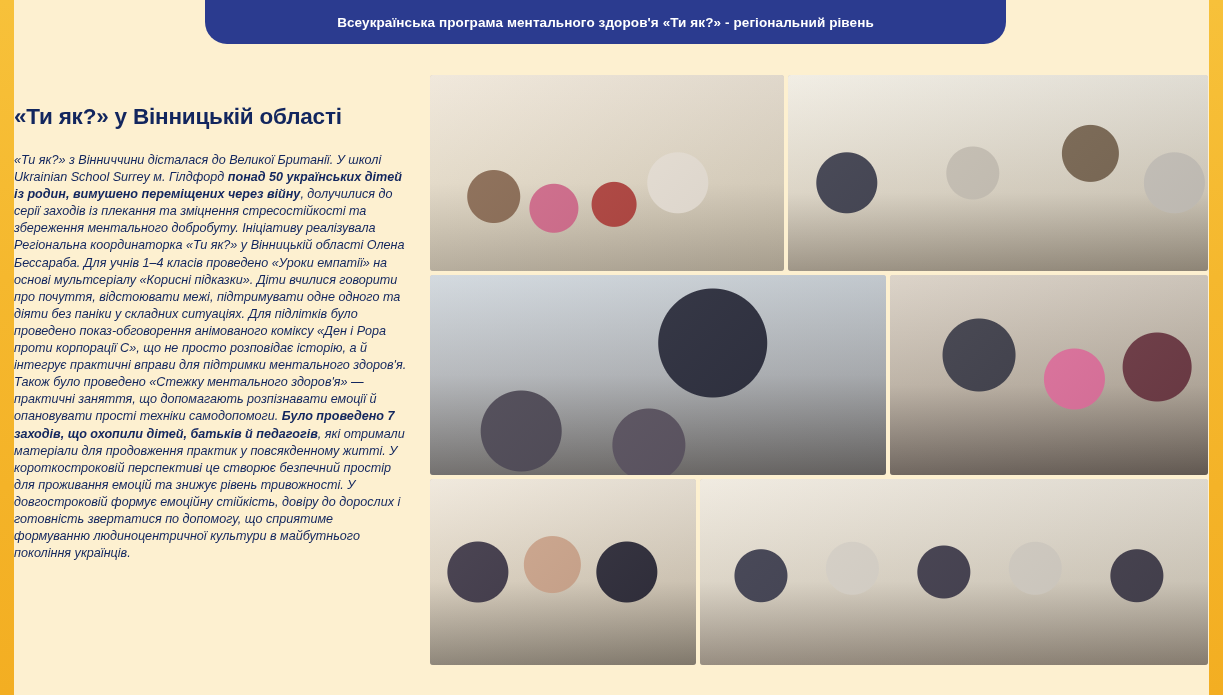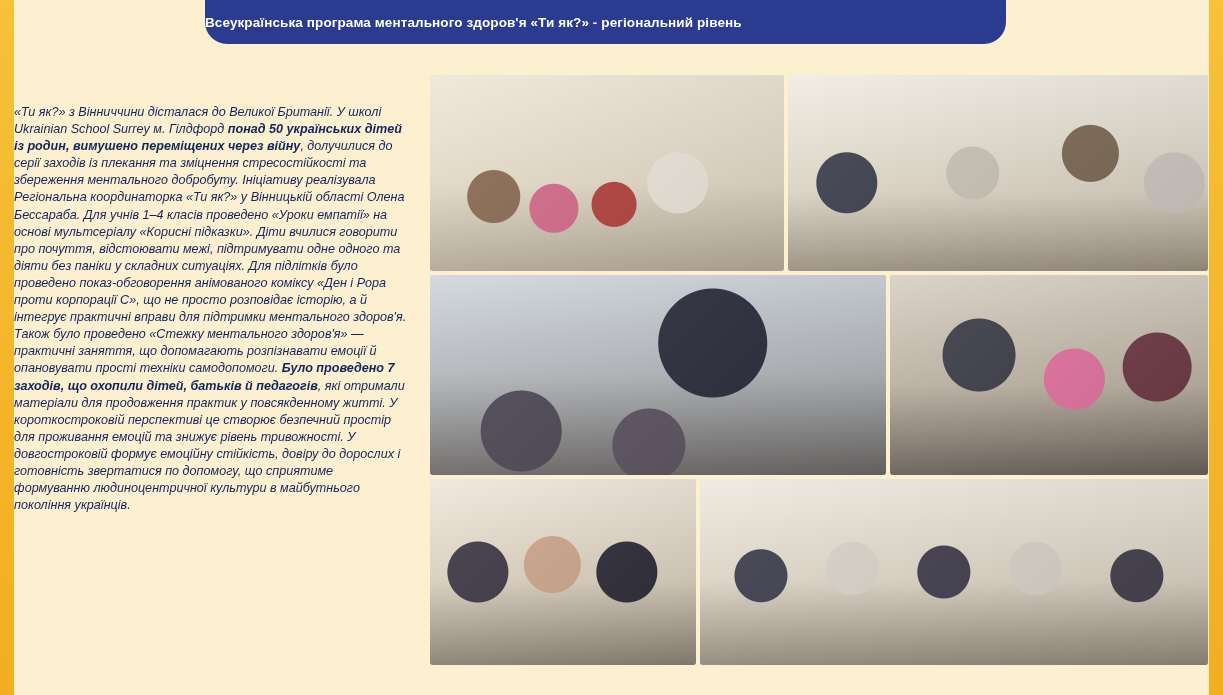--- a/index.html
+++ b/index.html
@@ -36,20 +36,21 @@
   .header-banner {
     position: absolute;
     top: 0;
     left: 205px;
     width: 801px;
     height: 44px;
     background: #2b3b8f;
     border-radius: 0 0 22px 22px;
     display: flex;
     align-items: center;
+    justify-content: center;
     z-index: 4;
   }
   .header-title {
     color: #ffffff;
     font-size: 13.5px;
     font-weight: bold;
     letter-spacing: 0.1px;
     text-align: center;
     white-space: nowrap;
   }
@@ -178,20 +179,21 @@
 <div class="side-bar left"></div>
 <div class="side-bar right"></div>
 
 <div class="header-banner">
   <div class="header-title">Всеукраїнська програма ментального здоров'я «Ти як?» - регіональний рівень</div>
 </div>
 
 <div class="content">
 
   <div class="text-col">
+    <h1 class="article-title">«Ти як?» у Вінницькій області</h1>
     <div class="article-body"><span>«Ти як?» з Вінниччини дісталася до Великої Британії. У школі Ukrainian School Surrey м. Гілдфорд </span><b>понад 50 українських дітей із родин, вимушено переміщених через війну</b><span>, долучилися до серії заходів із плекання та зміцнення стресостійкості та збереження ментального добробуту. Ініціативу реалізувала Регіональна координаторка «Ти як?» у Вінницькій області Олена Бессараба. Для учнів 1–4 класів проведено «Уроки емпатії» на основі мультсеріалу «Корисні підказки». Діти вчилися говорити про почуття, відстоювати межі, підтримувати одне одного та діяти без паніки у складних ситуаціях. Для підлітків було проведено показ-обговорення анімованого коміксу «Ден і Рора проти корпорації С», що не просто розповідає історію, а й інтегрує практичні вправи для підтримки ментального здоров'я. Також було проведено «Стежку ментального здоров'я» — практичні  заняття, що допомагають розпізнавати емоції й опановувати прості техніки самодопомоги. </span><b>Було проведено 7 заходів, що охопили дітей, батьків й педагогів</b><span>, які отримали матеріали для продовження практик у повсякденному житті. У короткостроковій перспективі це створює безпечний простір для проживання емоцій та знижує рівень тривожності. У довгостроковій формує емоційну стійкість, довіру до дорослих і готовність звертатися по допомогу, що сприятиме формуванню людиноцентричної культури в майбутнього покоління українців.</span></div>
   </div>
 
   <div class="collage">
     <div class="photo p1">
         <div class="ph-inner"></div>
       </div>
     <div class="photo p2">
         <div class="ph-inner"></div>
       </div>

